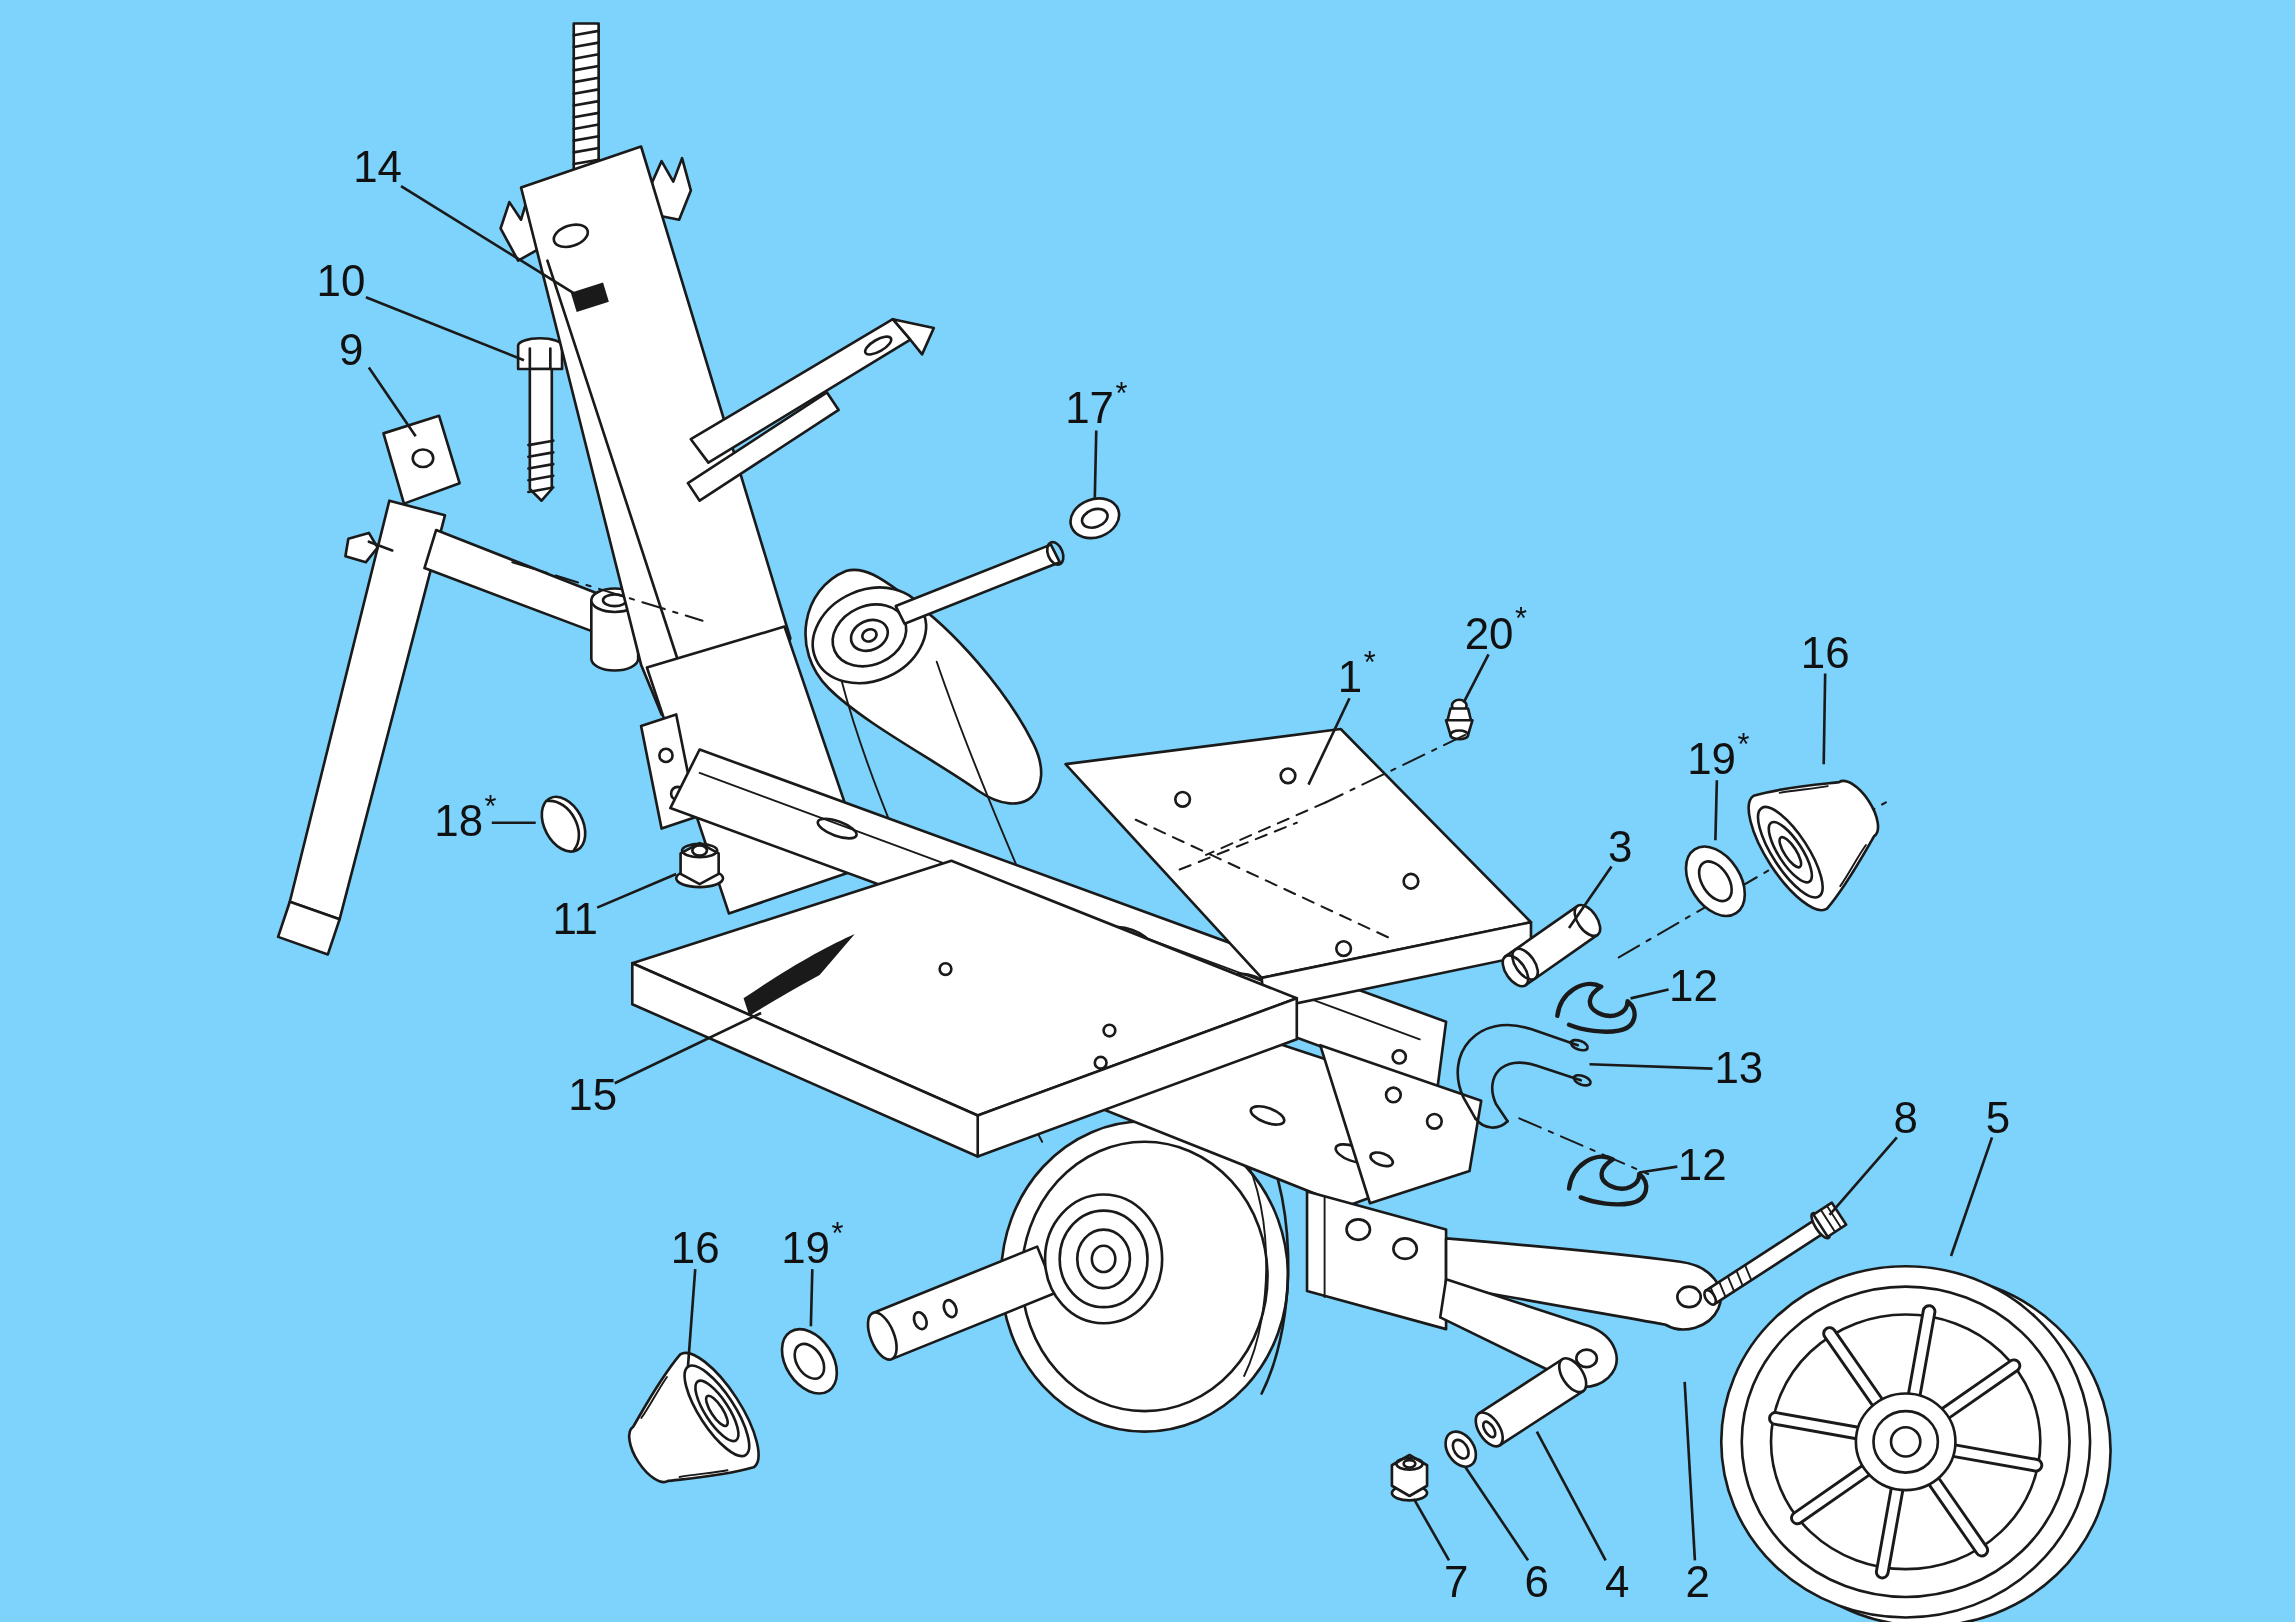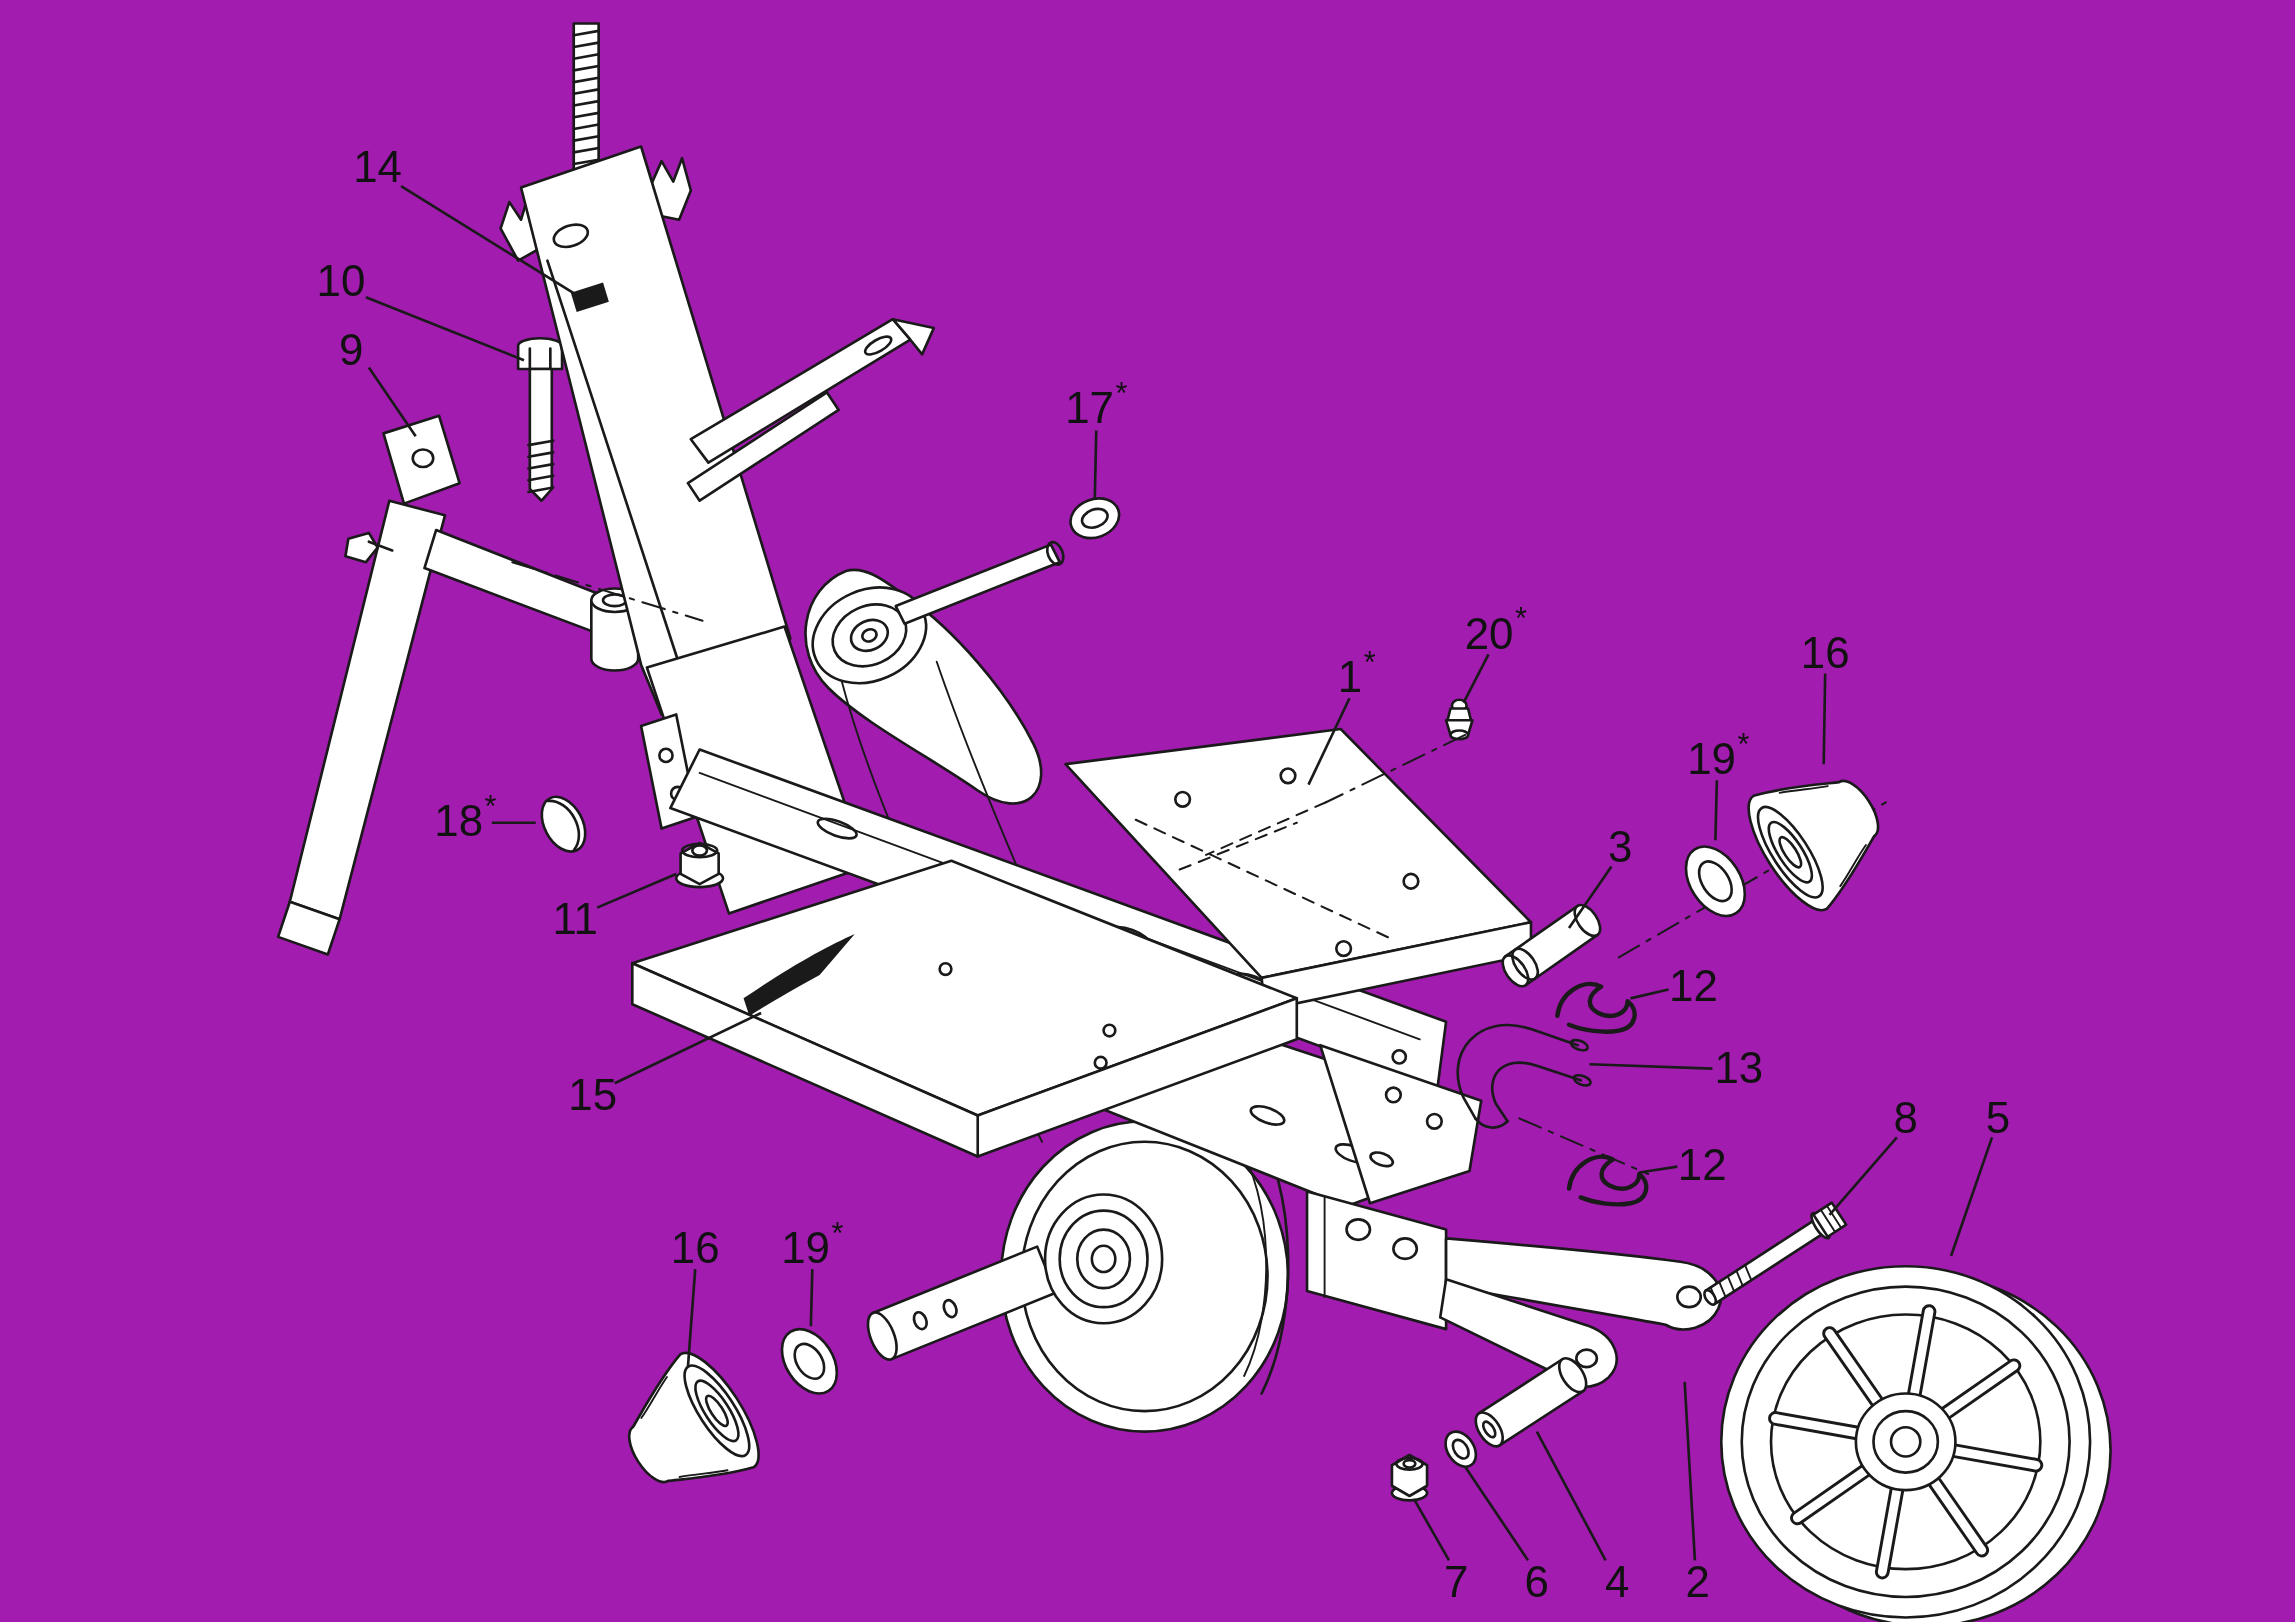--- a/index.html
+++ b/index.html
@@ -1,16 +1,16 @@
 <!DOCTYPE html>
 <html style="font-size:12.2px"><head>
 <meta charset="utf-8">
 <style>
   html,body{margin:0;padding:0;background:#ffffff;}
-  #stage{position:relative;width:2295px;height:1622px;background:#a21caf;overflow:hidden;}
+  #stage{position:relative;width:2295px;height:1622px;background:#7dd3fc;overflow:hidden;}
   #stage svg{position:absolute;inset:0;width:100%;height:100%;}
   .axis{stroke:#1a1a1a;stroke-width:1.4;stroke-dasharray:16 6 3 6;fill:none;}
   .dash{stroke-dasharray:8 6;stroke-width:1.4;}
   .thin{stroke-width:1.3;}
   .leader{stroke:#1a1a1a;stroke-width:1.8;}
   text.callout{font-family:"Liberation Sans","DejaVu Sans",sans-serif;fill:#111111;text-anchor:middle;stroke:none;}
 </style>
 </head>
 <body>
 

